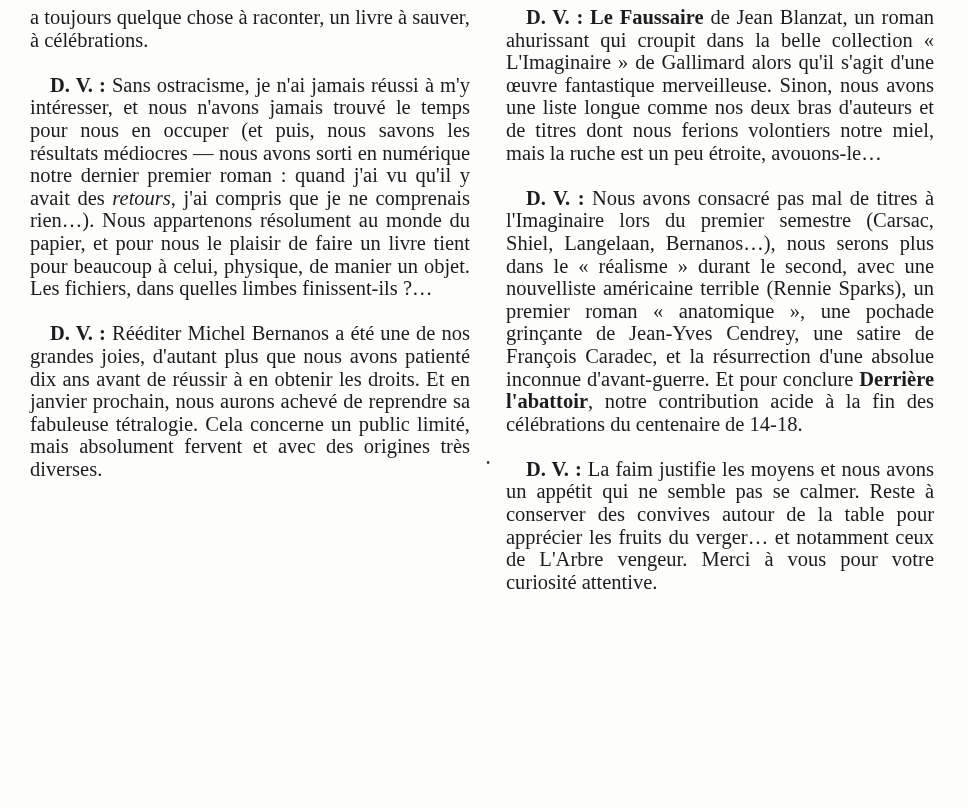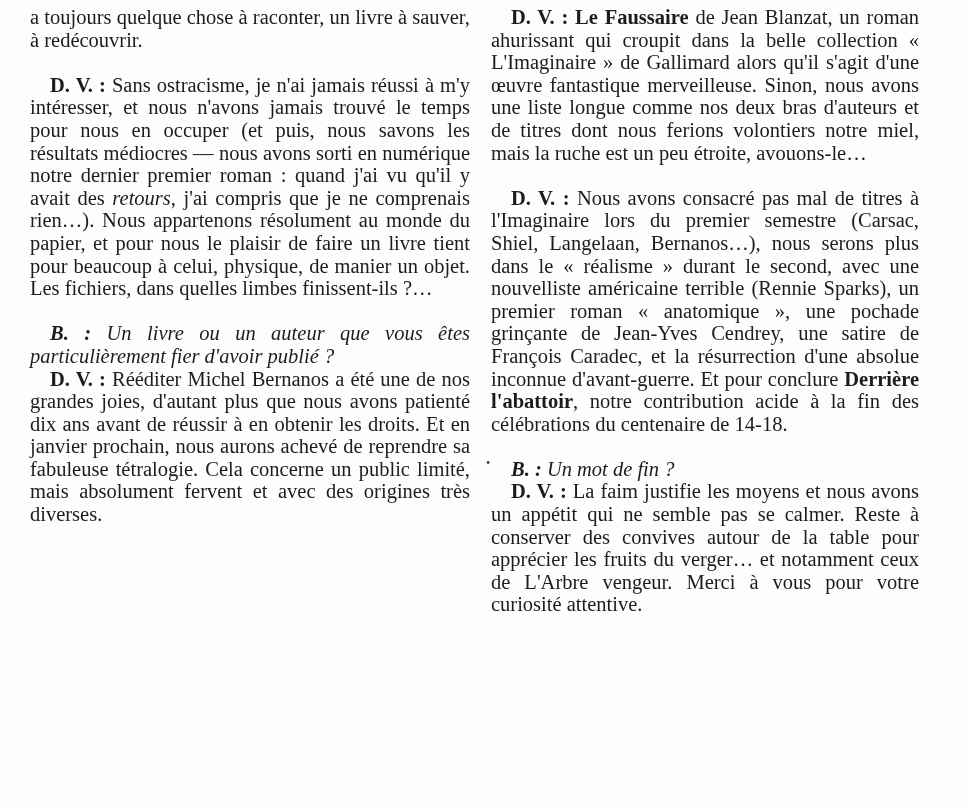--- a/index.html
+++ b/index.html
@@ -5,67 +5,61 @@
   html, body { margin: 0; padding: 0; }
   body {
     width: 968px; height: 808px; overflow: hidden;
     background: #fdfdfc; color: #1c1c1c;
     font-family: "Liberation Serif", serif;
     font-size: 20.5px; line-height: 22.6px;
   }
   .page { position: relative; width: 968px; height: 808px; }
   .col { position: absolute; top: 6px; text-align: justify; }
   .col.left { left: 30px; width: 440px; }
-  .col.right { left: 491px; width: 428px; }
+  .col.right { left: 506px; width: 428px; }
   .para { margin: 0; }
   .gap { height: 22.6px; }
   .q { font-style: italic; text-indent: 20px; }
   .a { text-indent: 20px; }
   .nomindent { text-indent: 0; }
   .speaker { font-weight: bold; font-style: normal; }
   .q .speaker { font-style: italic; }
   .title-b { font-weight: bold; }
   .it { font-style: italic; }
   .marker { position: absolute; left: 486px; top: 452px; font-size: 12px; color: #333; }
 </style>
 </head>
 <body>
 
 <div class="page">
 
   <div class="col left">
     <p class="para nomindent">
-      <span>a toujours quelque chose à raconter, un livre à sauver, à redécouvrir.</span>
+      <span>a toujours quelque chose à raconter, un livre à sauver, à célébrations.</span>
     </p>
     <div class="gap"></div>
     <p class="para a">
       <span class="speaker">D. V. :</span><span> Sans ostracisme, je n'ai jamais réussi à m'y intéresser, et nous n'avons jamais trouvé le temps pour nous en occuper (et puis, nous savons les résultats médiocres — nous avons sorti en numérique notre dernier premier roman : quand j'ai vu qu'il y avait des </span><span class="it">retours</span><span>, j'ai compris que je ne comprenais rien…). Nous appartenons résolument au monde du papier, et pour nous le plaisir de faire un livre tient pour beaucoup à celui, physique, de manier un objet. Les fichiers, dans quelles limbes finissent-ils ?…</span>
     </p>
     <div class="gap"></div>
-    <p class="para q">
-      <span class="speaker">B. :</span><span> Un livre ou un auteur que vous êtes particulièrement fier d'avoir publié ?</span>
-    </p>
     <p class="para a">
       <span class="speaker">D. V. :</span><span> Rééditer Michel Bernanos a été une de nos grandes joies, d'autant plus que nous avons patienté dix ans avant de réussir à en obtenir les droits. Et en janvier prochain, nous aurons achevé de reprendre sa fabuleuse tétralogie. Cela concerne un public limité, mais absolument fervent et avec des origines très diverses.</span>
     </p>
     <div class="gap"></div>
   </div>
 
   <span class="marker">•</span>
 
   <div class="col right">
     <p class="para a">
       <span class="speaker">D. V. :</span><span class="title-b"> Le Faussaire</span><span> de Jean Blanzat, un roman ahurissant qui croupit dans la belle collection « L'Imaginaire » de Gallimard alors qu'il s'agit d'une œuvre fantastique merveilleuse. Sinon, nous avons une liste longue comme nos deux bras d'auteurs et de titres dont nous ferions volontiers notre miel, mais la ruche est un peu étroite, avouons-le…</span>
     </p>
     <div class="gap"></div>
     <p class="para a">
       <span class="speaker">D. V. :</span><span> Nous avons consacré pas mal de titres à l'Imaginaire lors du premier semestre (Carsac, Shiel, Langelaan, Bernanos…), nous serons plus dans le « réalisme » durant le second, avec une nouvelliste américaine terrible (Rennie Sparks), un premier roman « anatomique », une pochade grinçante de Jean-Yves Cendrey, une satire de François Caradec, et la résurrection d'une absolue inconnue d'avant-guerre. Et pour conclure </span><span class="title-b">Derrière l'abattoir</span><span>, notre contribution acide à la fin des célébrations du centenaire de 14-18.</span>
     </p>
     <div class="gap"></div>
-    <p class="para q">
-      <span class="speaker">B. :</span><span> Un mot de fin ?</span>
-    </p>
     <p class="para a">
       <span class="speaker">D. V. :</span><span> La faim justifie les moyens et nous avons un appétit qui ne semble pas se calmer. Reste à conserver des convives autour de la table pour apprécier les fruits du verger… et notamment ceux de L'Arbre vengeur. Merci à vous pour votre curiosité attentive.</span>
     </p>
   </div>
 
 </div>
 
 </body></html>

